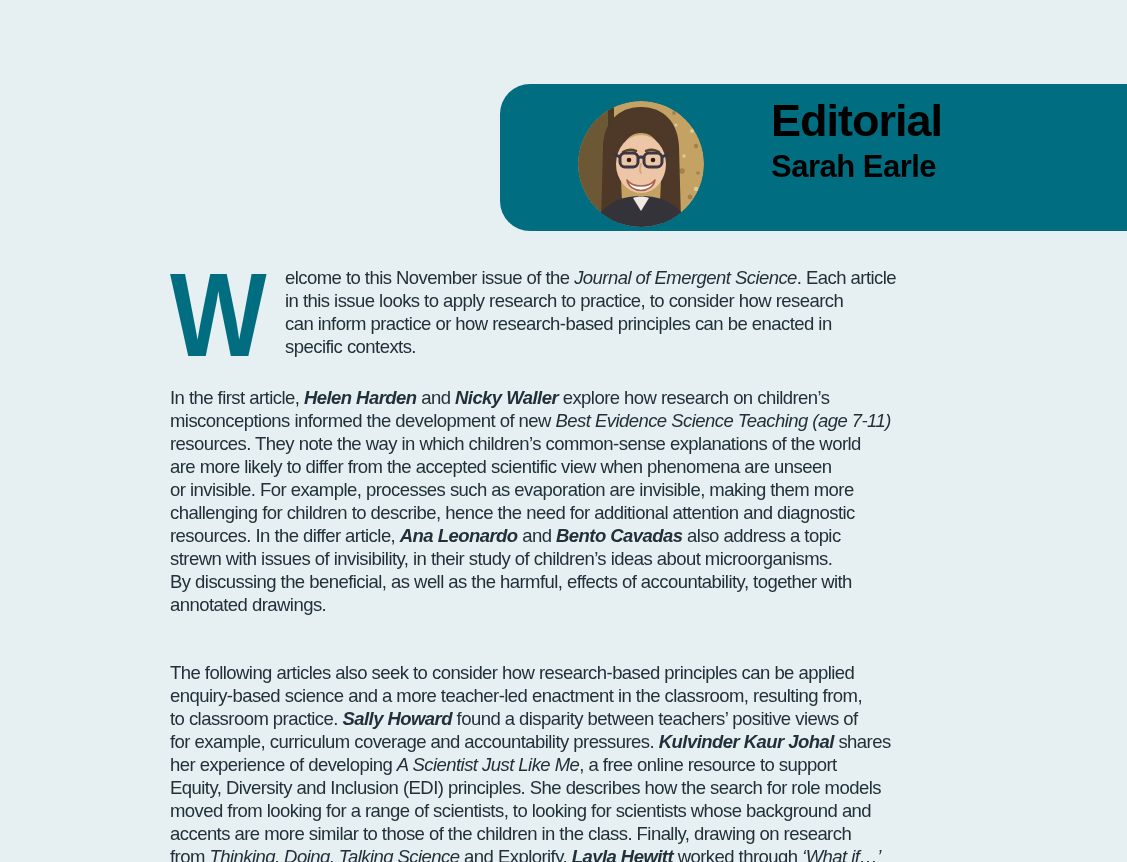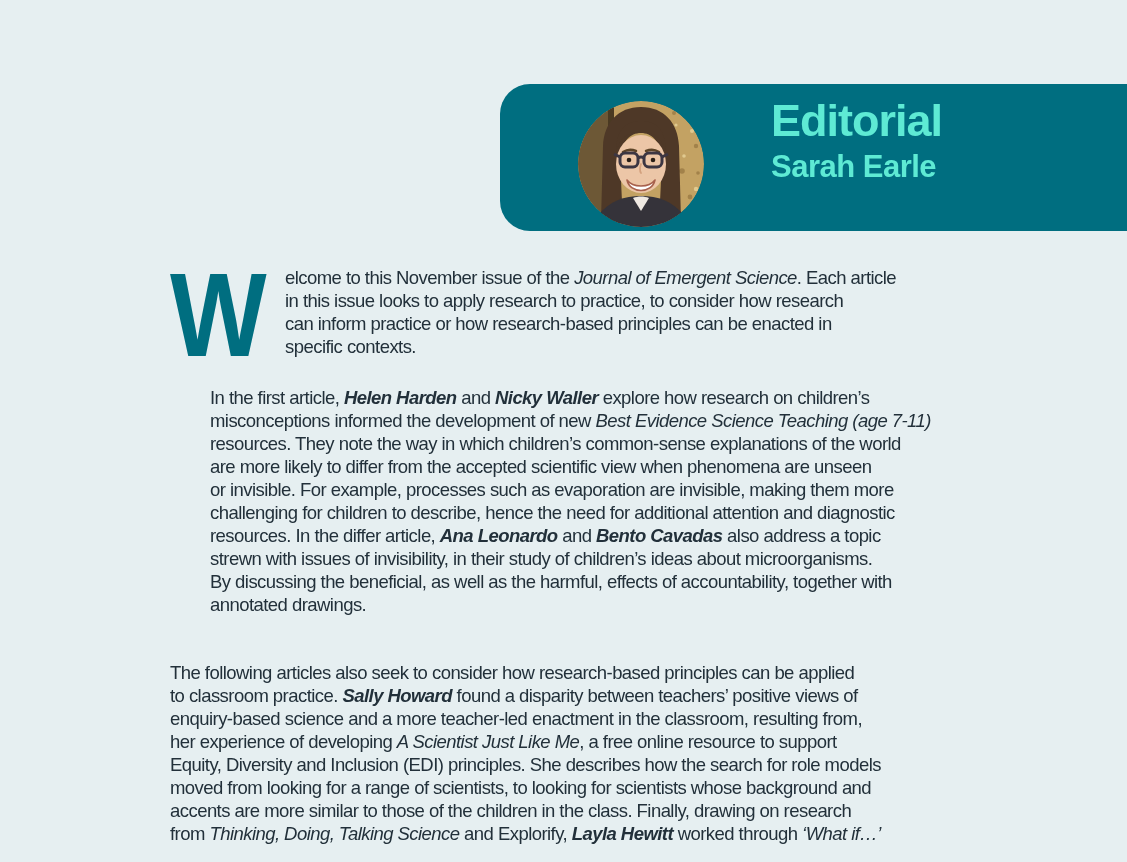--- a/index.html
+++ b/index.html
@@ -29,21 +29,21 @@
     position:absolute;
     left:78px; top:17px;
     width:126px; height:126px;
     border-radius:50%;
     overflow:hidden;
   }
   .avatar svg{display:block;width:100%;height:100%;}
   .banner-text{
     position:absolute;
     left:271px; top:10px;
-    color:#5eead4;
+    color:#000000;
   }
   .banner-title{
     font-size:45px;
     line-height:54px;
     font-weight:700;
     letter-spacing:-1px;
   }
   .banner-author{
     font-size:31px;
     line-height:38px;
@@ -55,21 +55,21 @@
   
   .content{
     position:absolute;
     left:170px; top:0;
     width:820px;
     font-size:18.5px;
     letter-spacing:-0.55px;
   }
   .para{position:absolute;left:0;}
   .para-1{top:266px;padding-left:115px;}
-  .para-2{top:386px;margin-left:40px;}
+  .para-2{top:386px;}
   .para-3{top:661px;}
   .tl{
     white-space:pre;
     line-height:23px;
     height:23px;
   }
   .i{font-style:italic;}
   .bi{font-style:italic;font-weight:700;}
   .dropcap{
     position:absolute;
@@ -162,22 +162,23 @@
           <div class="tl"><span>challenging for children to describe, hence the need for additional attention and diagnostic</span></div>
           <div class="tl"><span>resources. In the differ article, </span><span class="bi">Ana Leonardo</span><span> and </span><span class="bi">Bento Cavadas</span><span> also address a topic</span></div>
           <div class="tl"><span>strewn with issues of invisibility, in their study of children’s ideas about microorganisms.</span></div>
           <div class="tl"><span>By discussing the beneficial, as well as the harmful, effects of accountability, together with</span></div>
           <div class="tl"><span>annotated drawings.</span></div>
         </div>
     </section>
     <section class="para para-3">
       <div class="rich">
           <div class="tl"><span>The following articles also seek to consider how research-based principles can be applied</span></div>
+          <div class="tl"><span>enquiry-based science and a more teacher-led enactment in the classroom, resulting from,</span></div>
           <div class="tl"><span>to classroom practice. </span><span class="bi">Sally Howard</span><span> found a disparity between teachers’ positive views of</span></div>
-          <div class="tl"><span>enquiry-based science and a more teacher-led enactment in the classroom, resulting from,</span></div>
+          <div class="tl"><span>for example, curriculum coverage and accountability pressures. </span><span class="bi">Kulvinder Kaur Johal</span><span> shares</span></div>
           <div class="tl"><span>her experience of developing </span><span class="i">A Scientist Just Like Me</span><span>, a free online resource to support</span></div>
           <div class="tl"><span>Equity, Diversity and Inclusion (EDI) principles. She describes how the search for role models</span></div>
           <div class="tl"><span>moved from looking for a range of scientists, to looking for scientists whose background and</span></div>
           <div class="tl"><span>accents are more similar to those of the children in the class. Finally, drawing on research</span></div>
           <div class="tl"><span>from </span><span class="i">Thinking, Doing, Talking Science</span><span> and Explorify, </span><span class="bi">Layla Hewitt</span><span> worked through </span><span class="i">‘What if…’</span></div>
         </div>
     </section>
   </main>
 
 </div>

